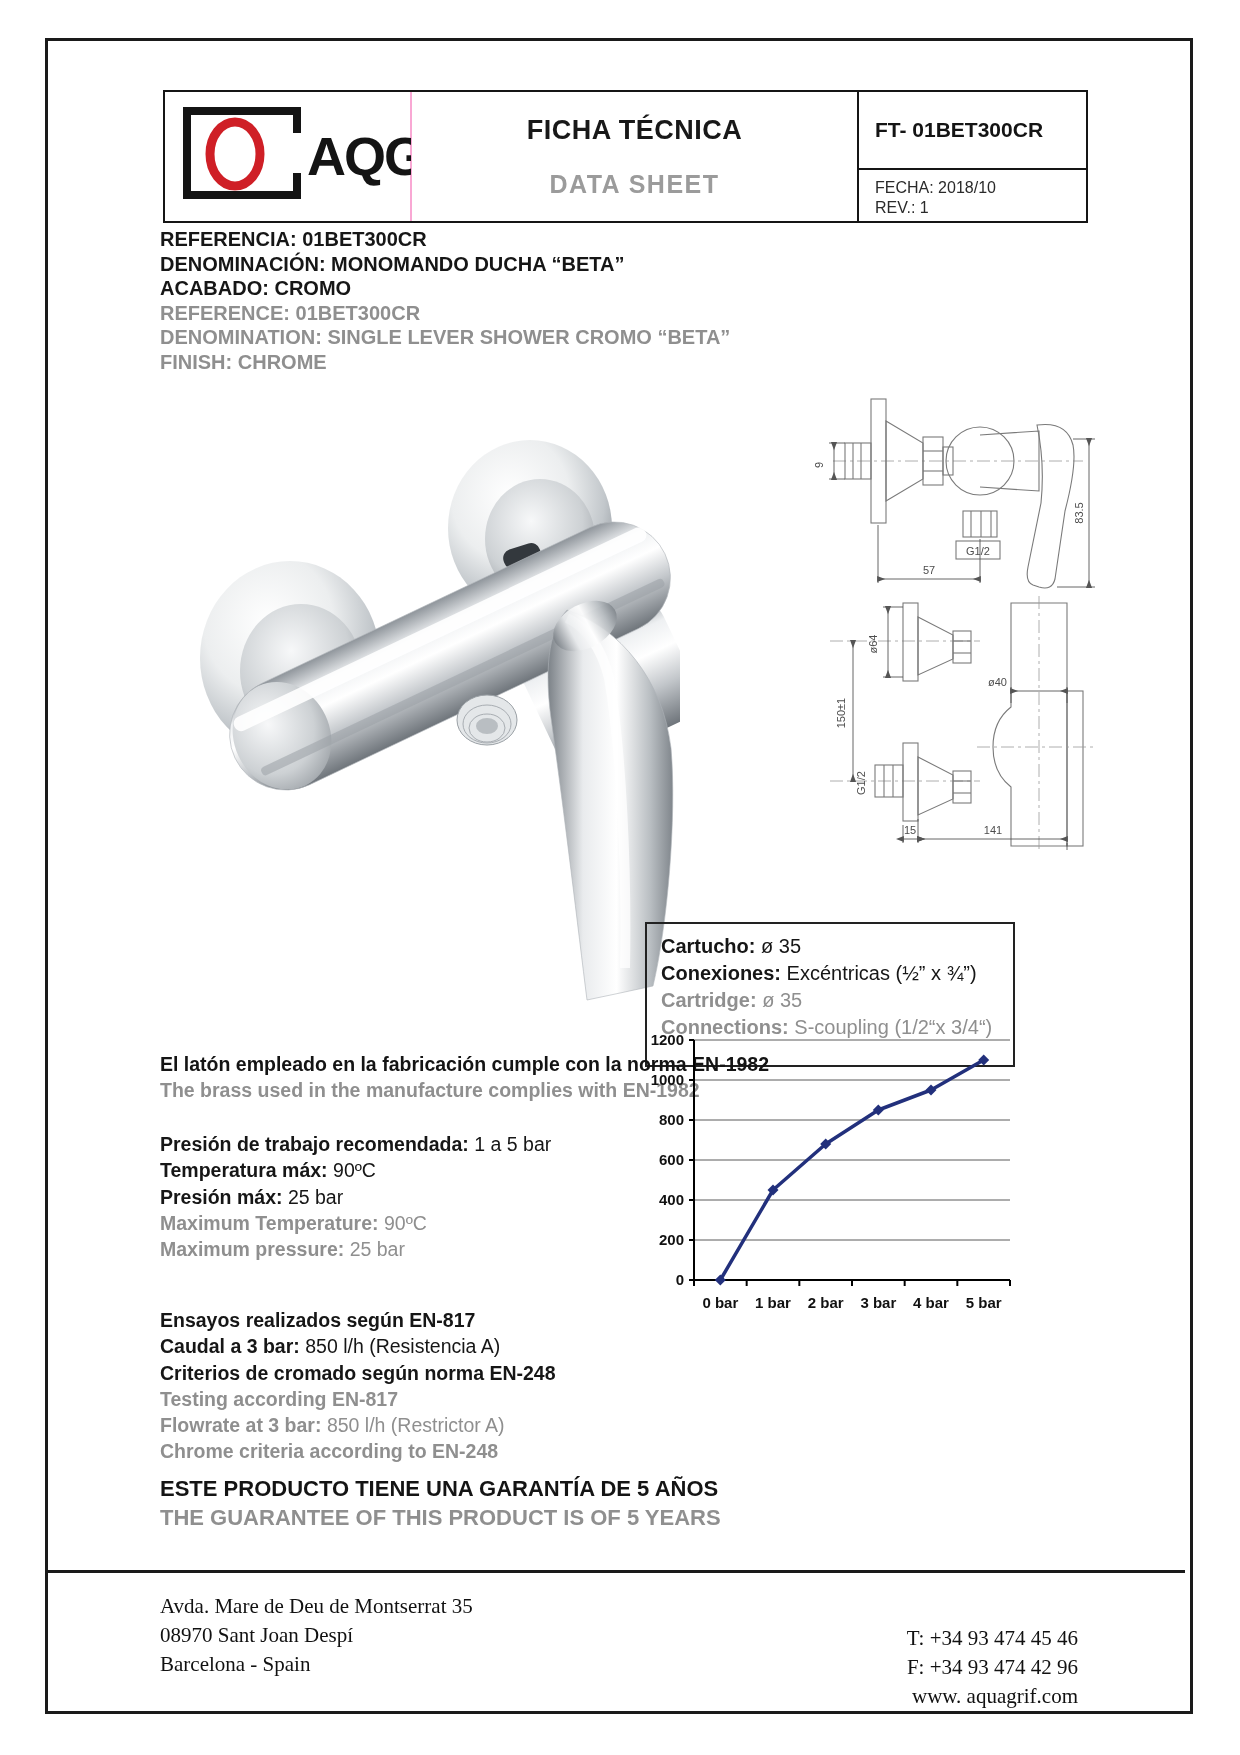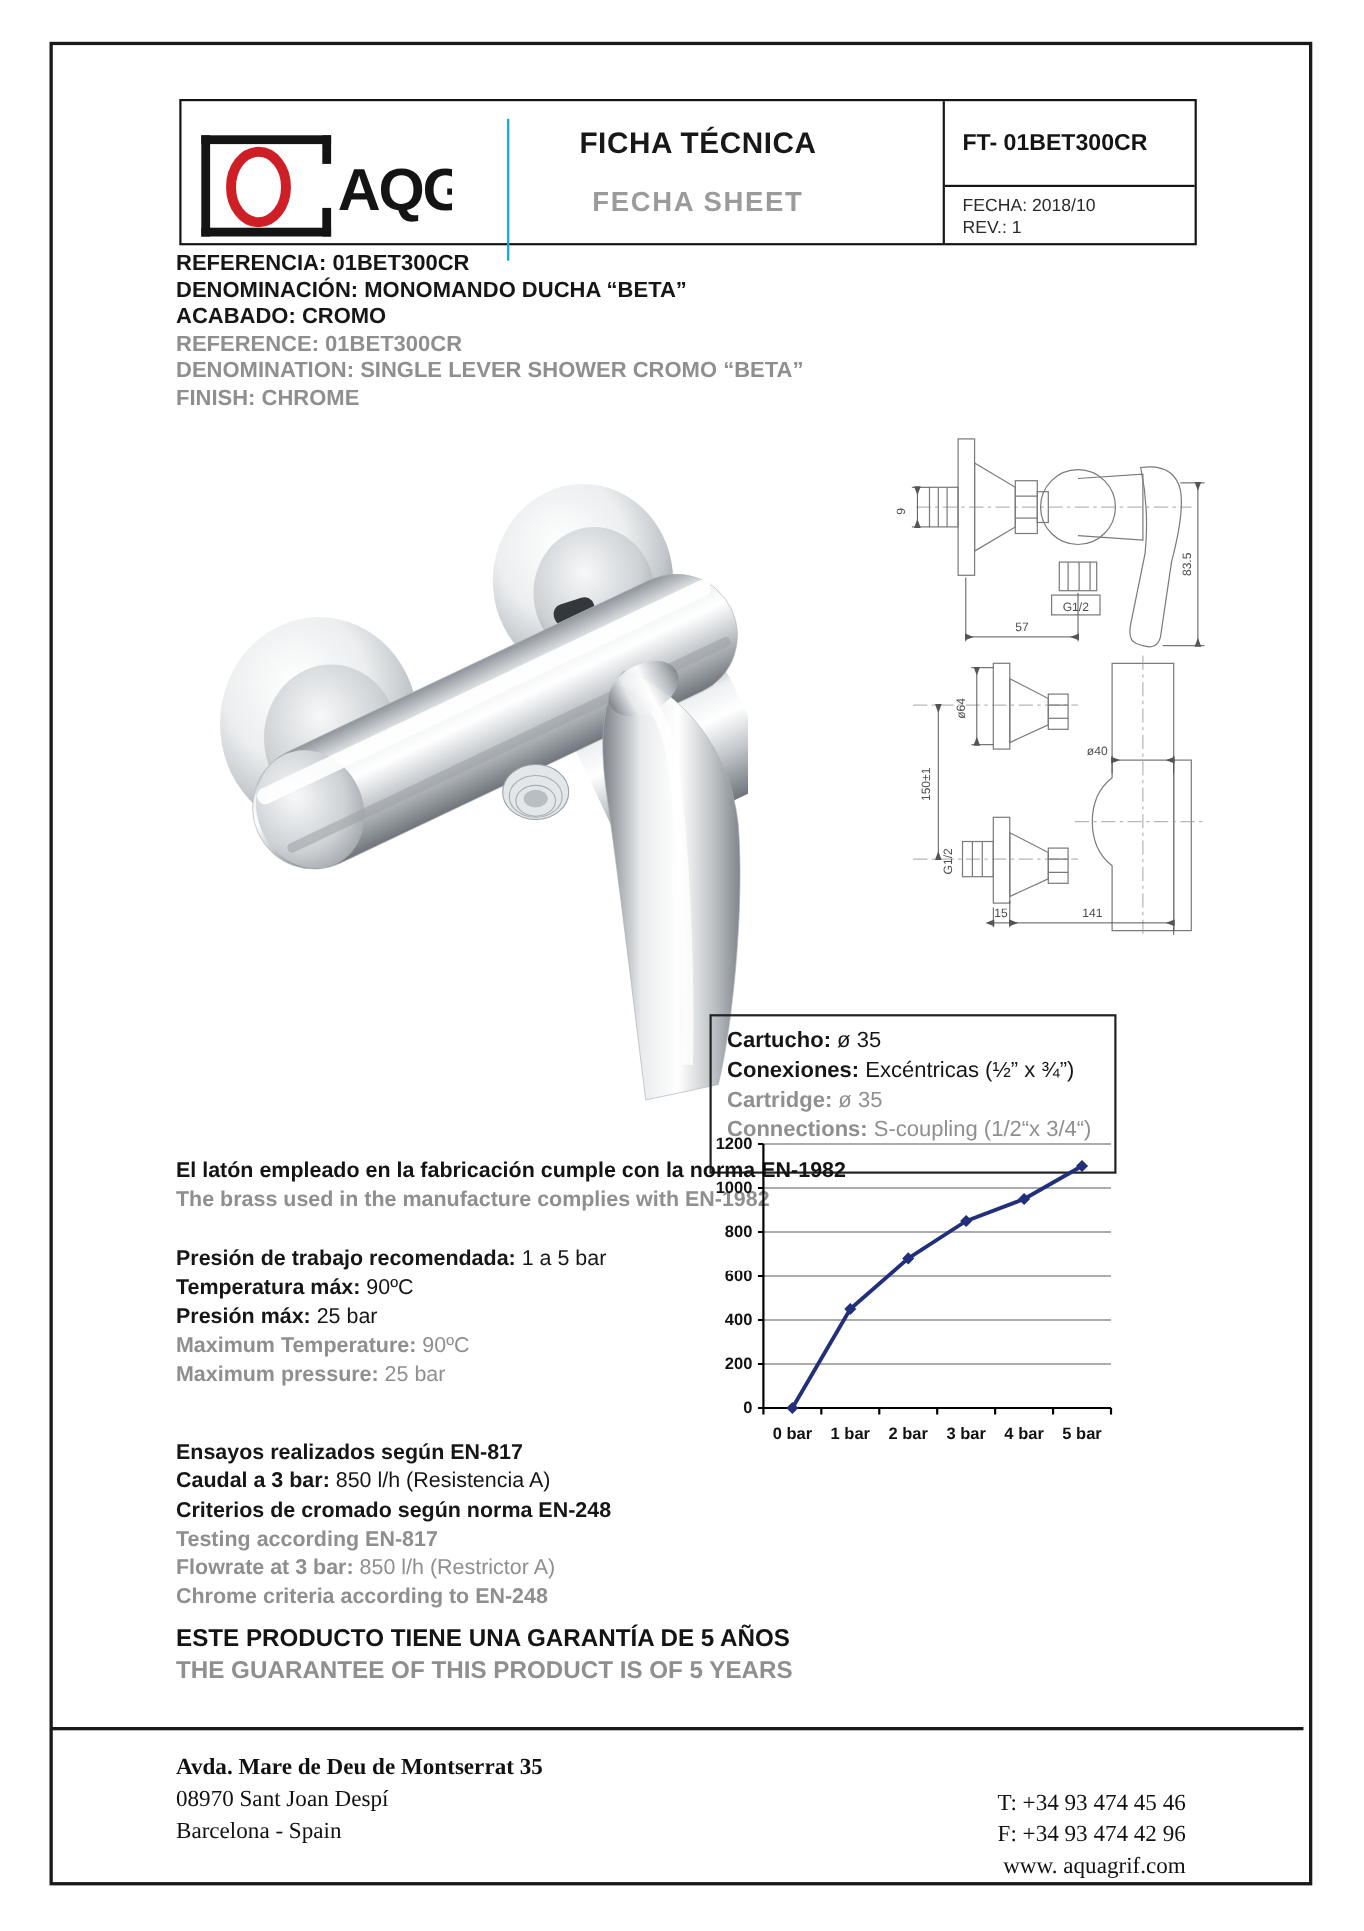--- a/index.html
+++ b/index.html
@@ -2,21 +2,21 @@
 <html><head>
 <meta charset="utf-8">
 <style>
   html,body{margin:0;padding:0;background:#ffffff;}
   .page{position:relative;width:1240px;height:1755px;background:#fff;overflow:hidden;
         font-family:"Liberation Sans",sans-serif;color:#161616;}
   .page-border{position:absolute;left:45px;top:38px;width:1142px;height:1670px;border:3px solid #1a1a1a;}
 
   
   .header-table{position:absolute;left:163px;top:90px;width:925px;height:133px;border:2px solid #151515;box-sizing:border-box;}
-  .logo-cell{position:absolute;left:0;top:16px;width:298px;height:100%;border-right:2px solid #0ea5e9;box-sizing:border-box;}
+  .logo-cell{position:absolute;left:0;top:0;width:247px;height:100%;border-right:2px solid #f9a8d4;box-sizing:border-box;}
   .title-cell{position:absolute;left:247px;top:0;width:447px;height:100%;border-right:2px solid #151515;box-sizing:border-box;
               display:flex;flex-direction:column;align-items:center;justify-content:center;gap:20px;}
   .title-es{font-size:27px;font-weight:700;color:#181818;letter-spacing:.5px;}
   .title-en{font-size:25px;font-weight:700;color:#9b9b9b;letter-spacing:1.5px;margin-top:4px;}
   .code-cell{position:absolute;left:694px;top:0;right:0;height:100%;}
   .code-top{position:absolute;left:0;top:0;right:0;height:78px;border-bottom:2px solid #151515;box-sizing:border-box;
             display:flex;align-items:center;padding-left:16px;font-size:21px;font-weight:700;color:#141414;}
   .code-bottom{position:absolute;left:0;top:80px;right:0;bottom:0;padding:6px 0 0 16px;font-size:16px;color:#2a2a2a;line-height:20px;}
 
   
@@ -65,21 +65,21 @@
           <rect x="2" y="88" width="118" height="8"></rect>
           <rect x="112" y="4" width="8" height="26"></rect>
           <rect x="112" y="70" width="8" height="26"></rect>
         </g>
         <ellipse cx="54" cy="51" rx="25" ry="32" fill="none" stroke="#cf1f26" stroke-width="9"></ellipse>
         <text x="126" y="72" font-size="54" font-weight="bold" fill="#141414" font-family="Liberation Sans, sans-serif" letter-spacing="-2">AQG</text>
       </svg>
     </div>
     <div class="title-cell">
       <div class="title-es">FICHA TÉCNICA</div>
-      <div class="title-en">FECHA SHEET</div>
+      <div class="title-en">DATA SHEET</div>
     </div>
     <div class="code-cell">
       <div class="code-top">FT- 01BET300CR</div>
       <div class="code-bottom">
         <div>FECHA: 2018/10</div>
         <div>REV.: 1</div>
       </div>
     </div>
   </div>
 
@@ -342,21 +342,21 @@
   </div>
 
   <div class="guarantee-block">
     <div class="g-es">ESTE PRODUCTO TIENE UNA GARANTÍA DE 5 AÑOS</div>
     <div class="g-en">THE GUARANTEE OF THIS PRODUCT IS OF 5 YEARS</div>
   </div>
 
   <div class="footer-divider"></div>
   <div class="footer-left">
     <div>
-        <div class="tline"><span class="lbl" style="font-weight: 700;">Avda. Mare de Deu de Montserrat 35</span></div>
+        <div class="tline"><span class="lbl" style="font-weight: 400;">Avda. Mare de Deu de Montserrat 35</span></div>
         <div class="tline"><span class="lbl" style="font-weight: 400;">08970 Sant Joan Despí</span></div>
         <div class="tline"><span class="lbl" style="font-weight: 400;">Barcelona - Spain</span></div>
       </div>
   </div>
   <div class="footer-right">
       <div class="tline"><span class="lbl" style="font-weight: 400;">T: +34 93 474 45 46</span></div>
       <div class="tline"><span class="lbl" style="font-weight: 400;">F: +34 93 474 42 96</span></div>
       <div class="tline"><span class="lbl" style="font-weight: 400;">www. aquagrif.com</span></div>
     </div>
 </div>

